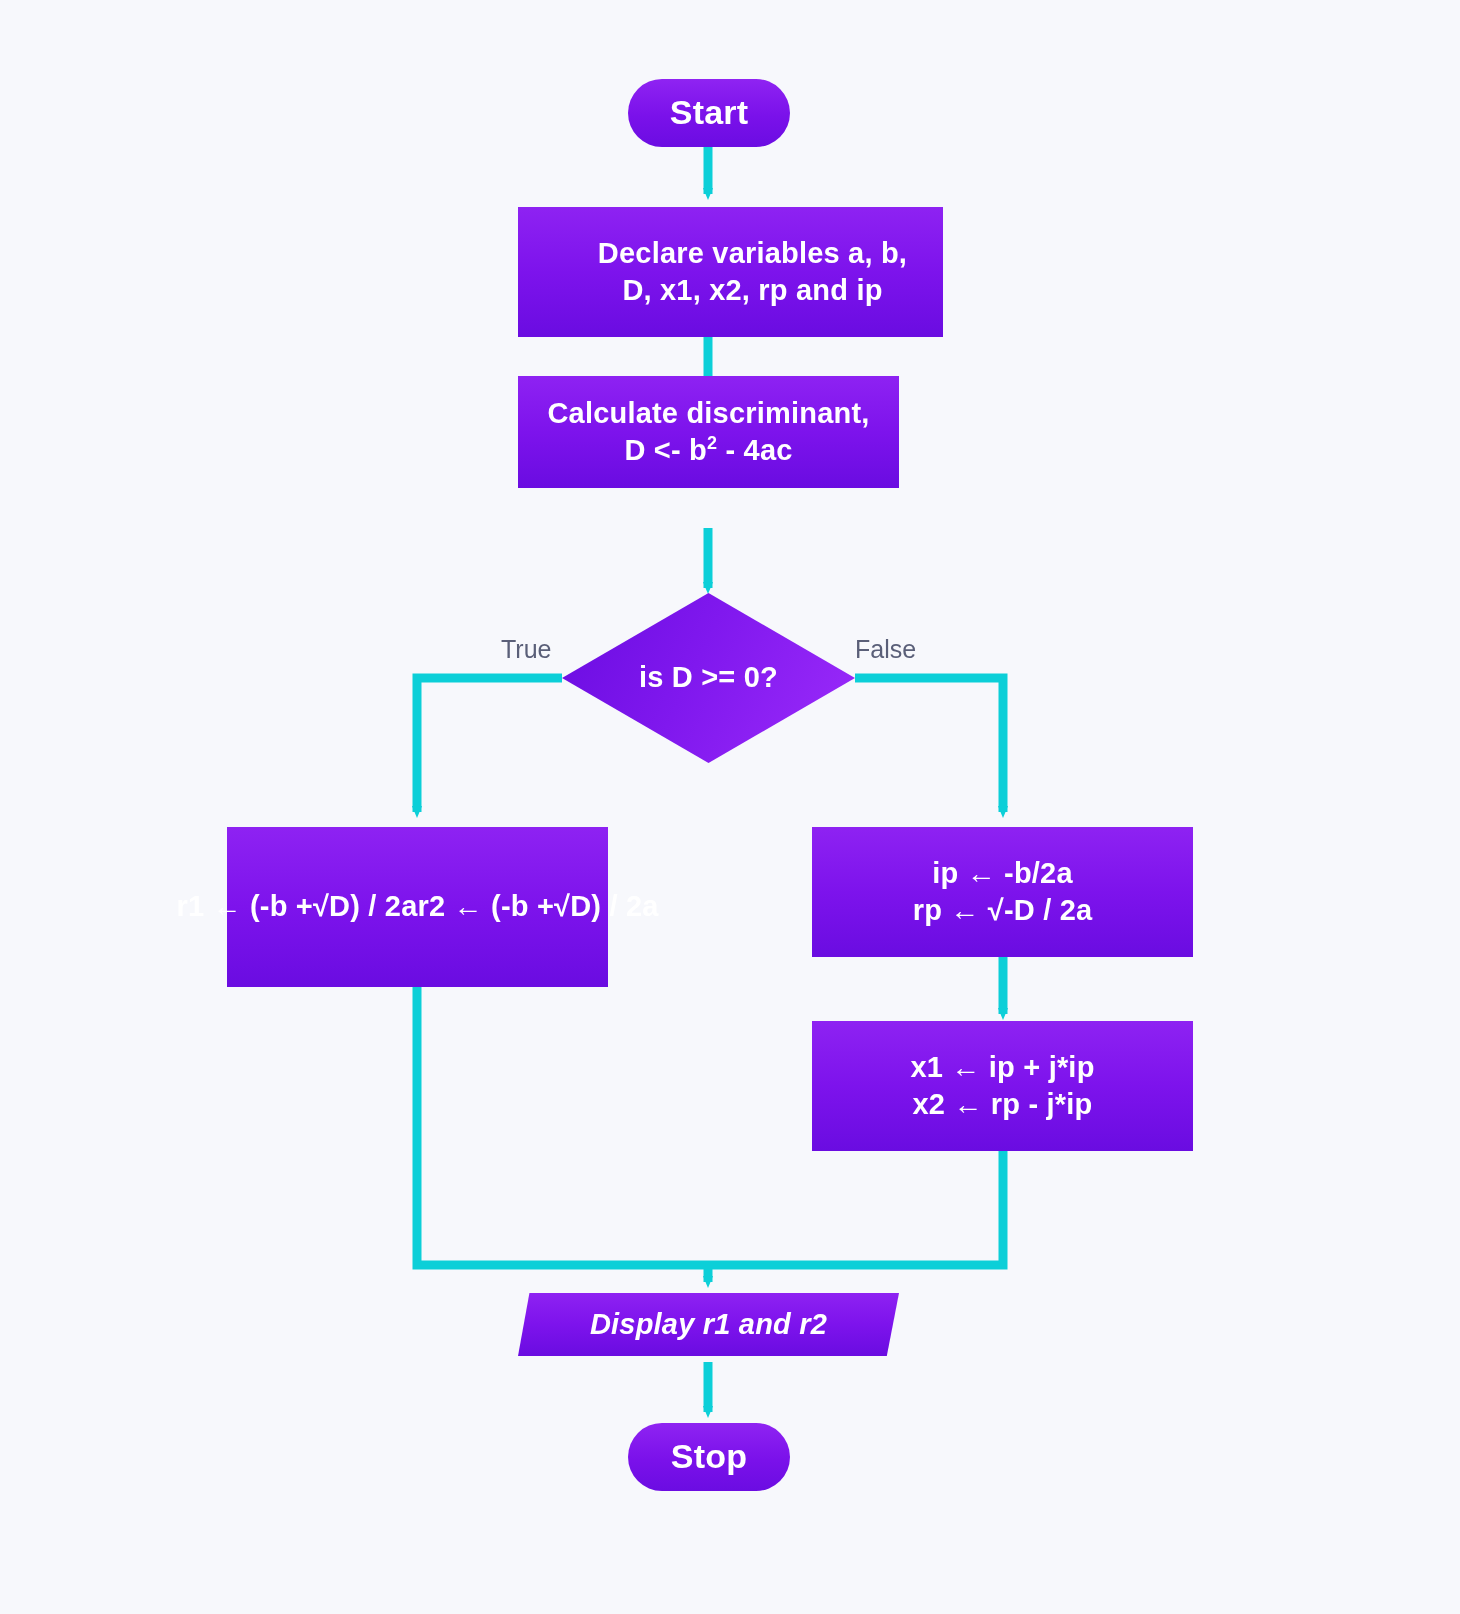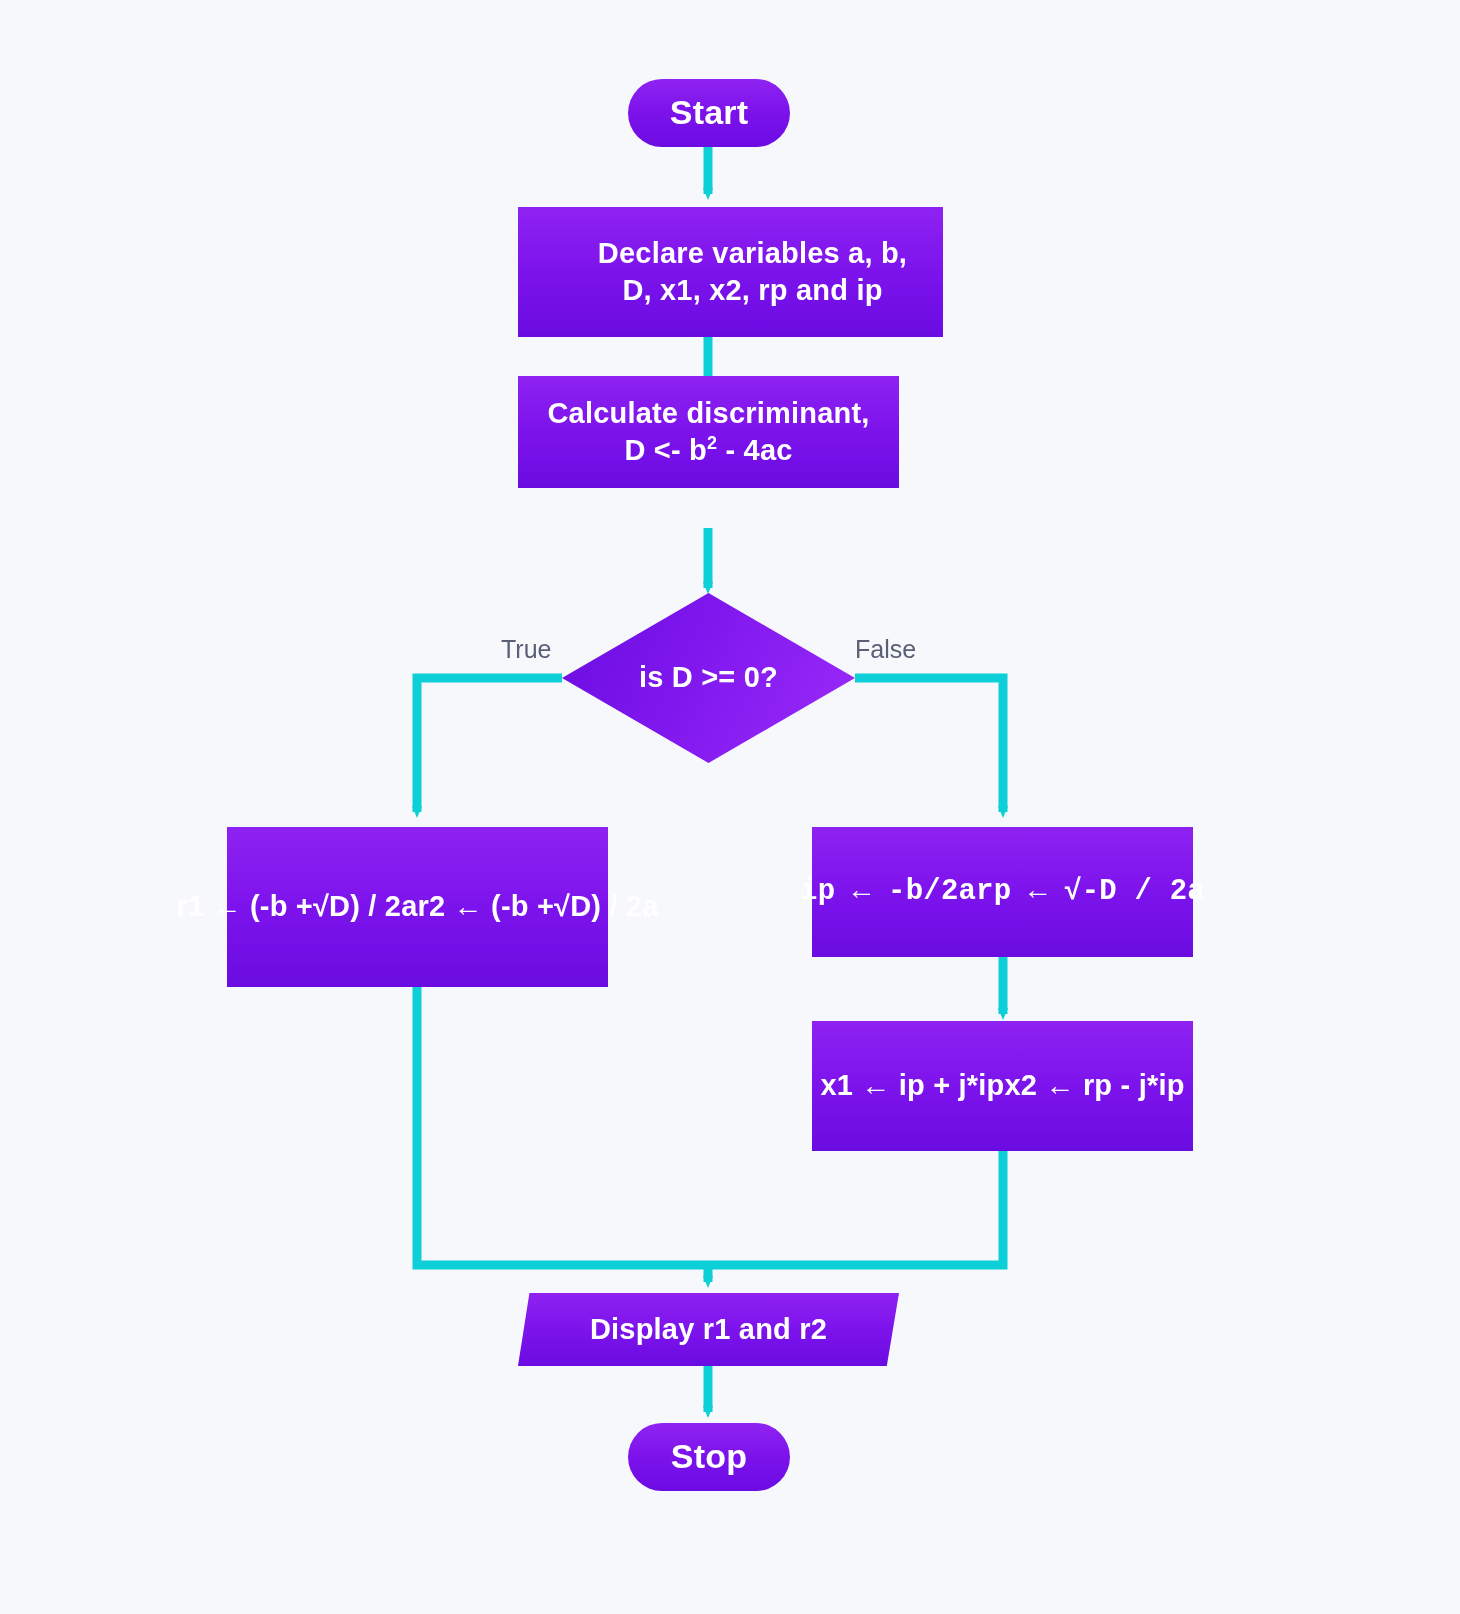--- a/index.html
+++ b/index.html
@@ -131,31 +131,31 @@
   </div>
 
   <div class="edge-label" style="left:501px; top:635px;">True</div>
   <div class="edge-label" style="left:855px; top:635px;text-align:right;">False</div>
 
   <div class="node node-process" style="left:227px; top:827px; width:381px; height:160px; flex-direction:row;">
     <span class="node-line">r1 ← (-b +√D) / 2a</span>
     <span class="node-line">r2 ← (-b +√D) / 2a</span>
   </div>
 
-  <div class="node node-process" style="left:812px; top:827px; width:381px; height:130px; font-family:Liberation Mono, monospace;">
+  <div class="node node-process" style="left:812px; top:827px; width:381px; height:130px; flex-direction:column;">
     <span class="node-line">ip ← -b/2a</span>
     <span class="node-line">rp ← √-D / 2a</span>
   </div>
 
-  <div class="node node-process" style="left:812px; top:1021px; width:381px; height:130px; flex-direction:row;">
+  <div class="node node-process" style="left:812px; top:1021px; width:381px; height:130px; flex-direction:column;">
     <span class="node-line">x1 ← ip + j*ip</span>
     <span class="node-line">x2 ← rp - j*ip</span>
   </div>
 
-  <div class="node node-io" style="left:518px; top:1293px; width:381px; height:73px;">
+  <div class="node node-io" style="left:518px; top:1293px; width:381px; height:63px;font-style:italic;">
     <span class="node-line">Display r1 and r2</span>
   </div>
 
   <div class="node node-terminal" style="left:628px; top:1423px; width:162px; height:68px;">
     <span class="node-line">Stop</span>
   </div>
 
 </div>
 
 </body></html>

